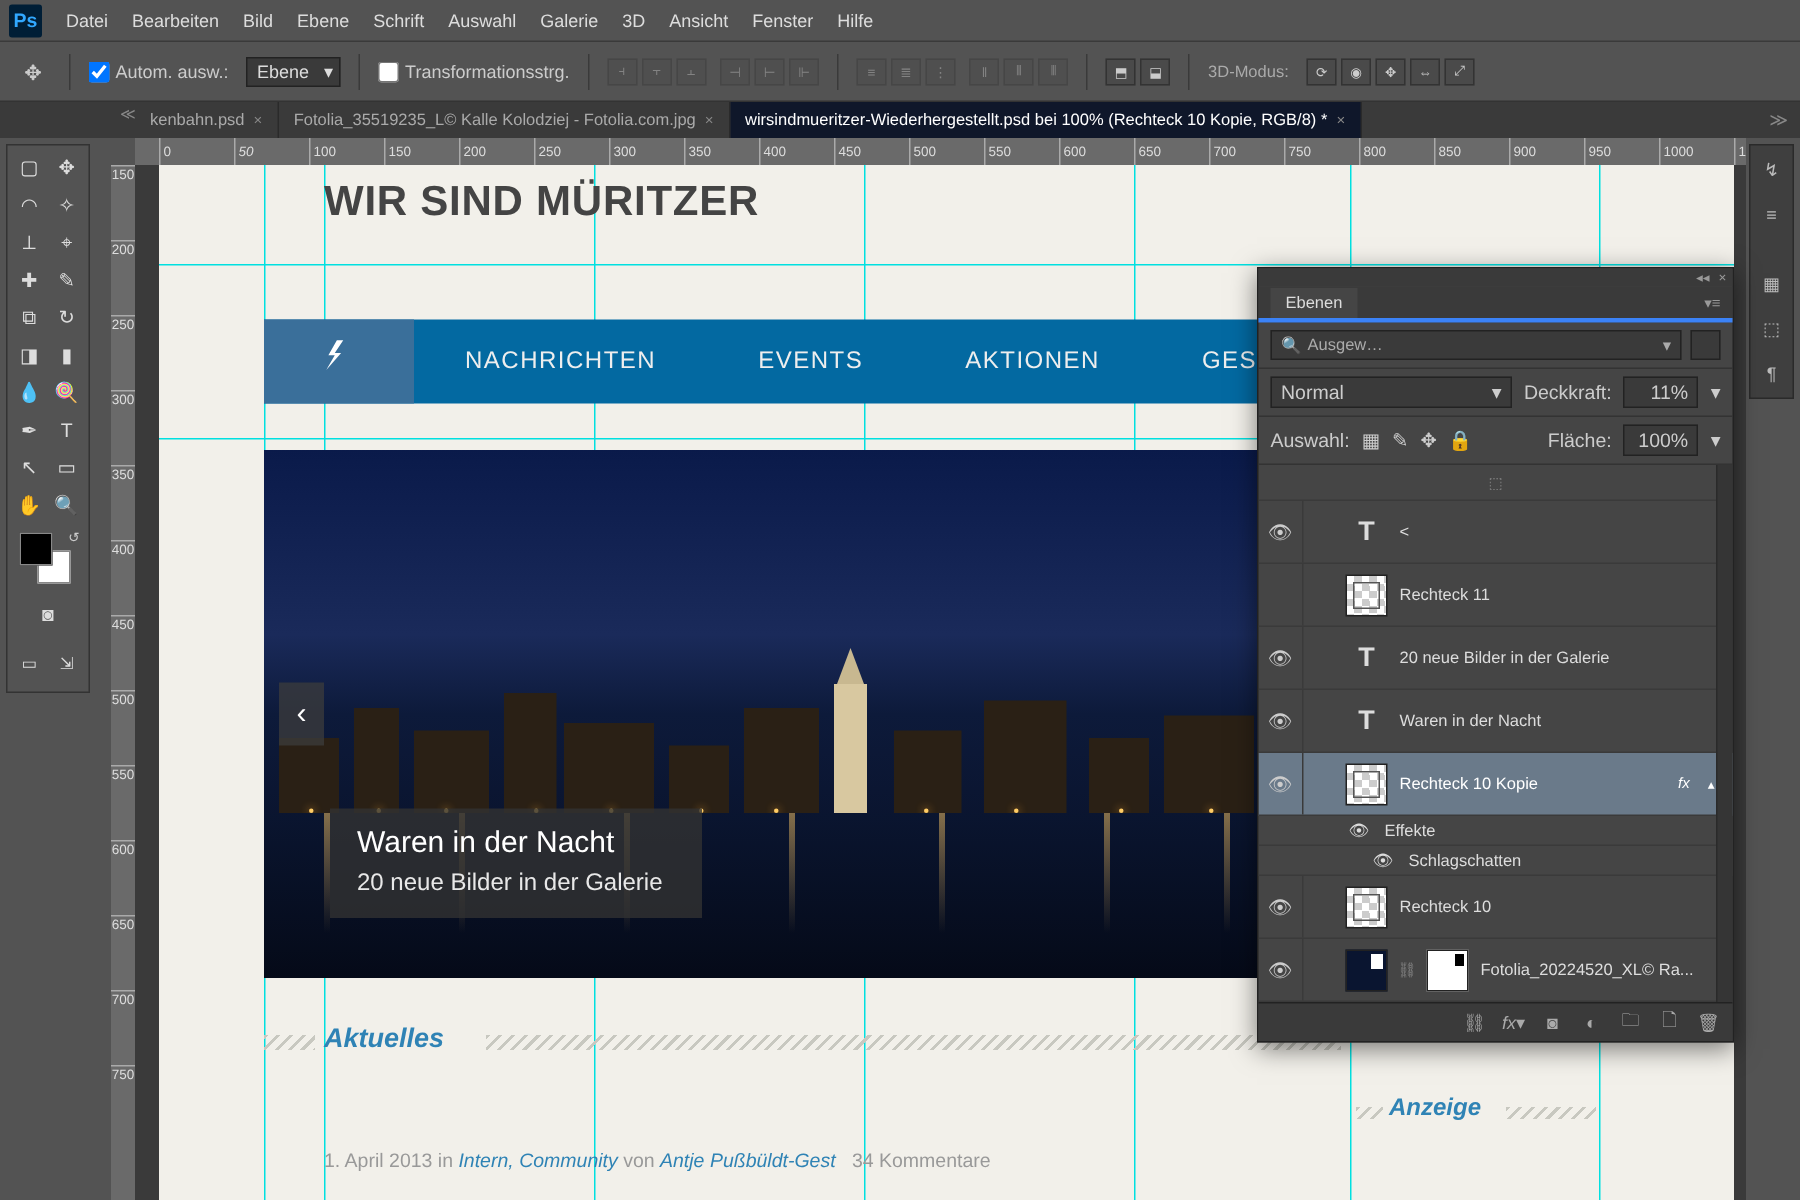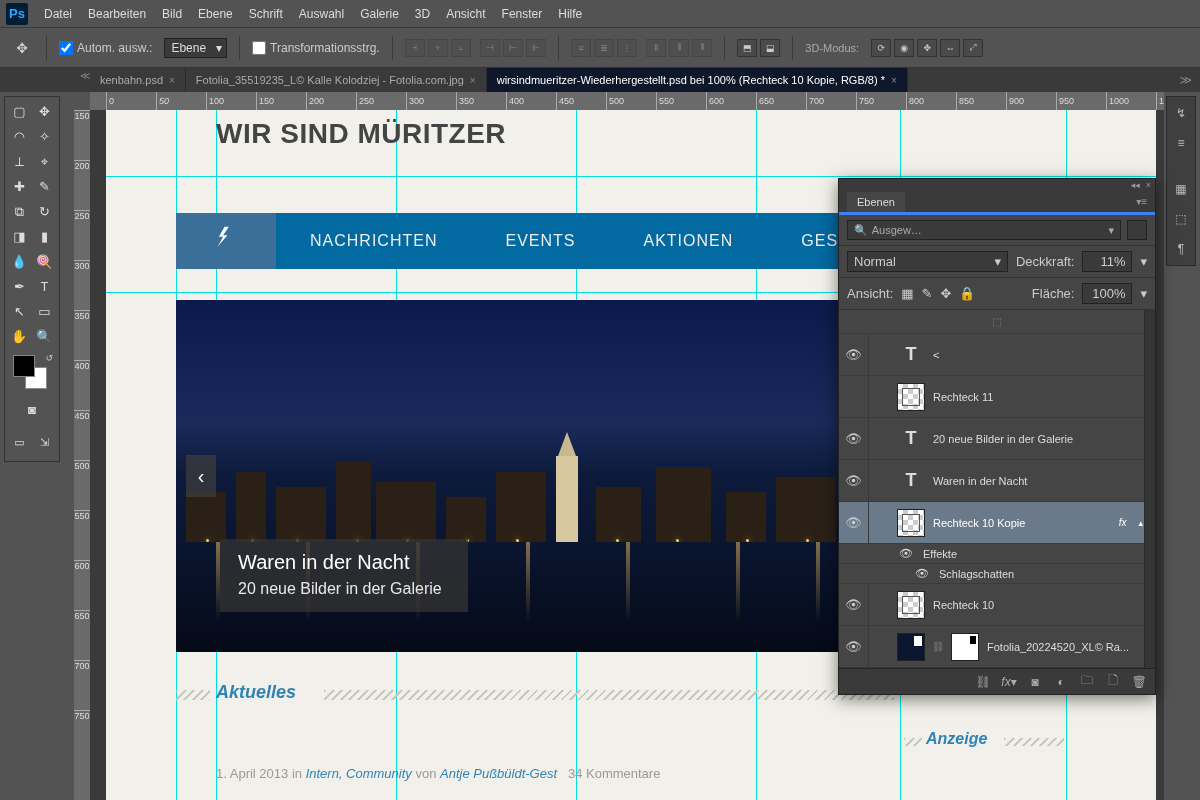--- a/index.html
+++ b/index.html
@@ -394,21 +394,21 @@
   <div class="panel-row">
     <div class="sel">
       <span>Normal</span>
         <span>▾</span>
     </div>
     <span class="label">Deckkraft:</span>
     <div class="val">11%</div>
     <span>▾</span>
   </div>
   <div class="panel-row">
-    <span class="label">Ansicht:</span>
+    <span class="label">Auswahl:</span>
     <span>▦</span>
     <span>✎</span>
     <span>✥</span>
     <span>🔒</span>
     <span style="flex:1"></span>
     <span class="label">Fläche:</span>
     <div class="val">100%</div>
     <span>▾</span>
   </div>
 

